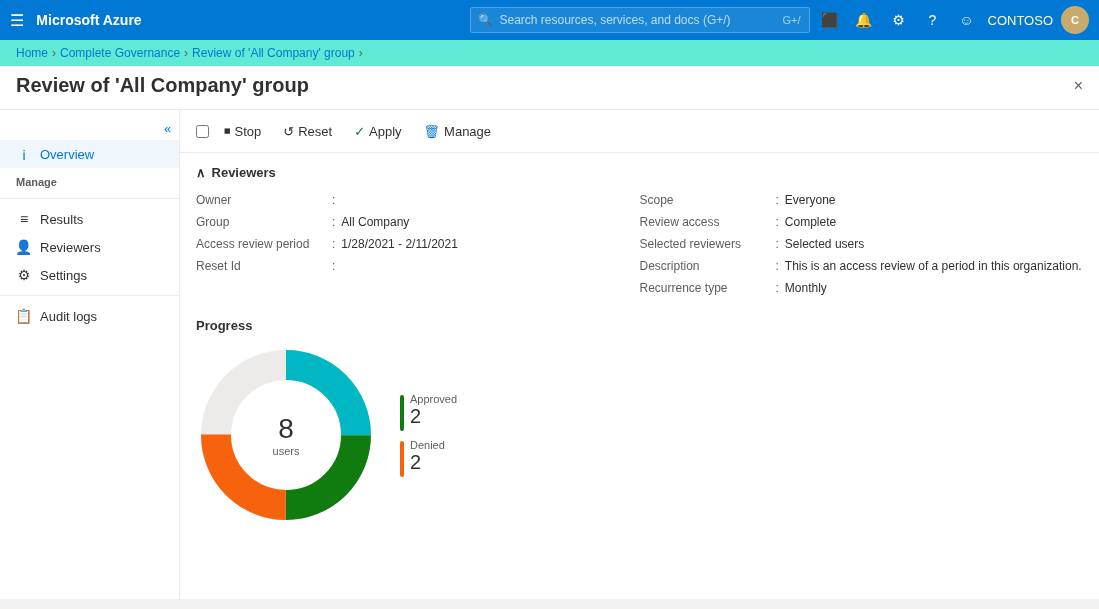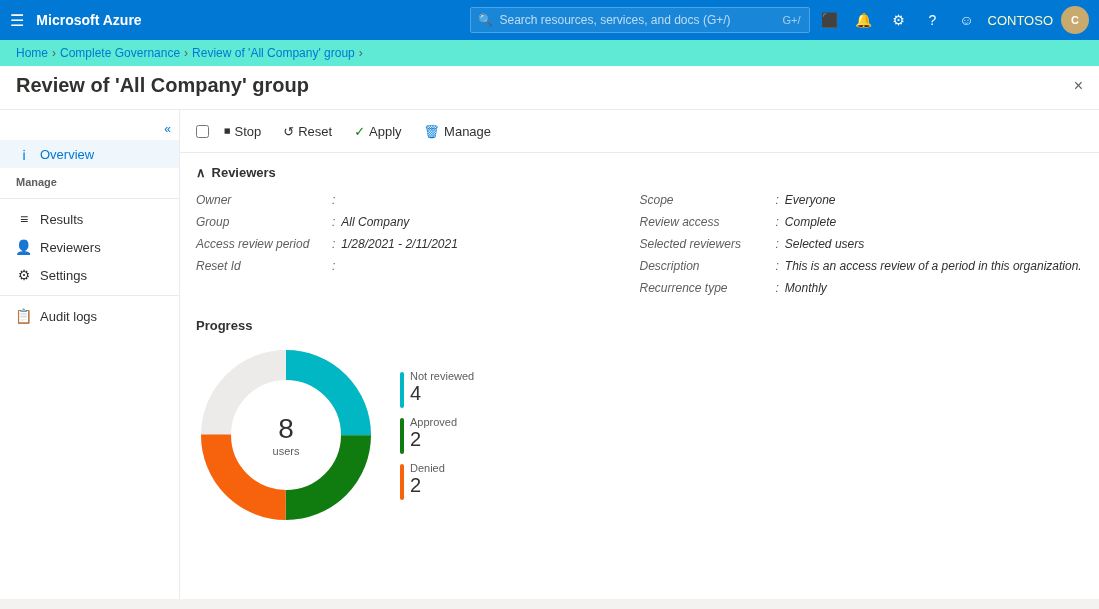--- a/index.html
+++ b/index.html
@@ -137,21 +137,20 @@
       display: grid;
       grid-template-columns: 1fr 1fr;
       gap: 0;
     }
     .essentials-col { display: flex; flex-direction: column; gap: 2px; }
     .essentials-row {
       display: flex;
       align-items: flex-start;
       padding: 3px 0;
       font-size: 12px;
-      font-style: italic;
     }
     .ess-label { color: #605e5c; min-width: 130px; }
     .ess-sep { color: #605e5c; margin: 0 6px; }
     .ess-value { color: #323130; }
 
     
     .progress-section { padding: 8px 16px 16px; }
     .progress-title { font-size: 13px; font-weight: 600; margin-bottom: 12px; }
 
     .chart-area { display: flex; align-items: center; gap: 24px; }
@@ -344,27 +343,20 @@
 
             <circle cx="90" cy="90" r="70" fill="none" stroke="#f7630c" stroke-width="30" stroke-dasharray="109.96 439.82" stroke-dashoffset="-219.91" transform="rotate(-90 90 90)"></circle>
           </svg>
           <div class="donut-center">
             <span>8</span><span class="users-label">users</span>
           </div>
         </div>
 
         <div class="legend">
           <div class="legend-item">
-            <div class="legend-bar" style="background:#00b7c3;"></div>
-            <div class="legend-text">
-              <span class="legend-cat">Not reviewed</span>
-              <span class="legend-num">4</span>
-            </div>
-          </div>
-          <div class="legend-item">
             <div class="legend-bar" style="background:#107c10;"></div>
             <div class="legend-text">
               <span class="legend-cat">Approved</span>
               <span class="legend-num">2</span>
             </div>
           </div>
           <div class="legend-item">
             <div class="legend-bar" style="background:#f7630c;"></div>
             <div class="legend-text">
               <span class="legend-cat">Denied</span>

